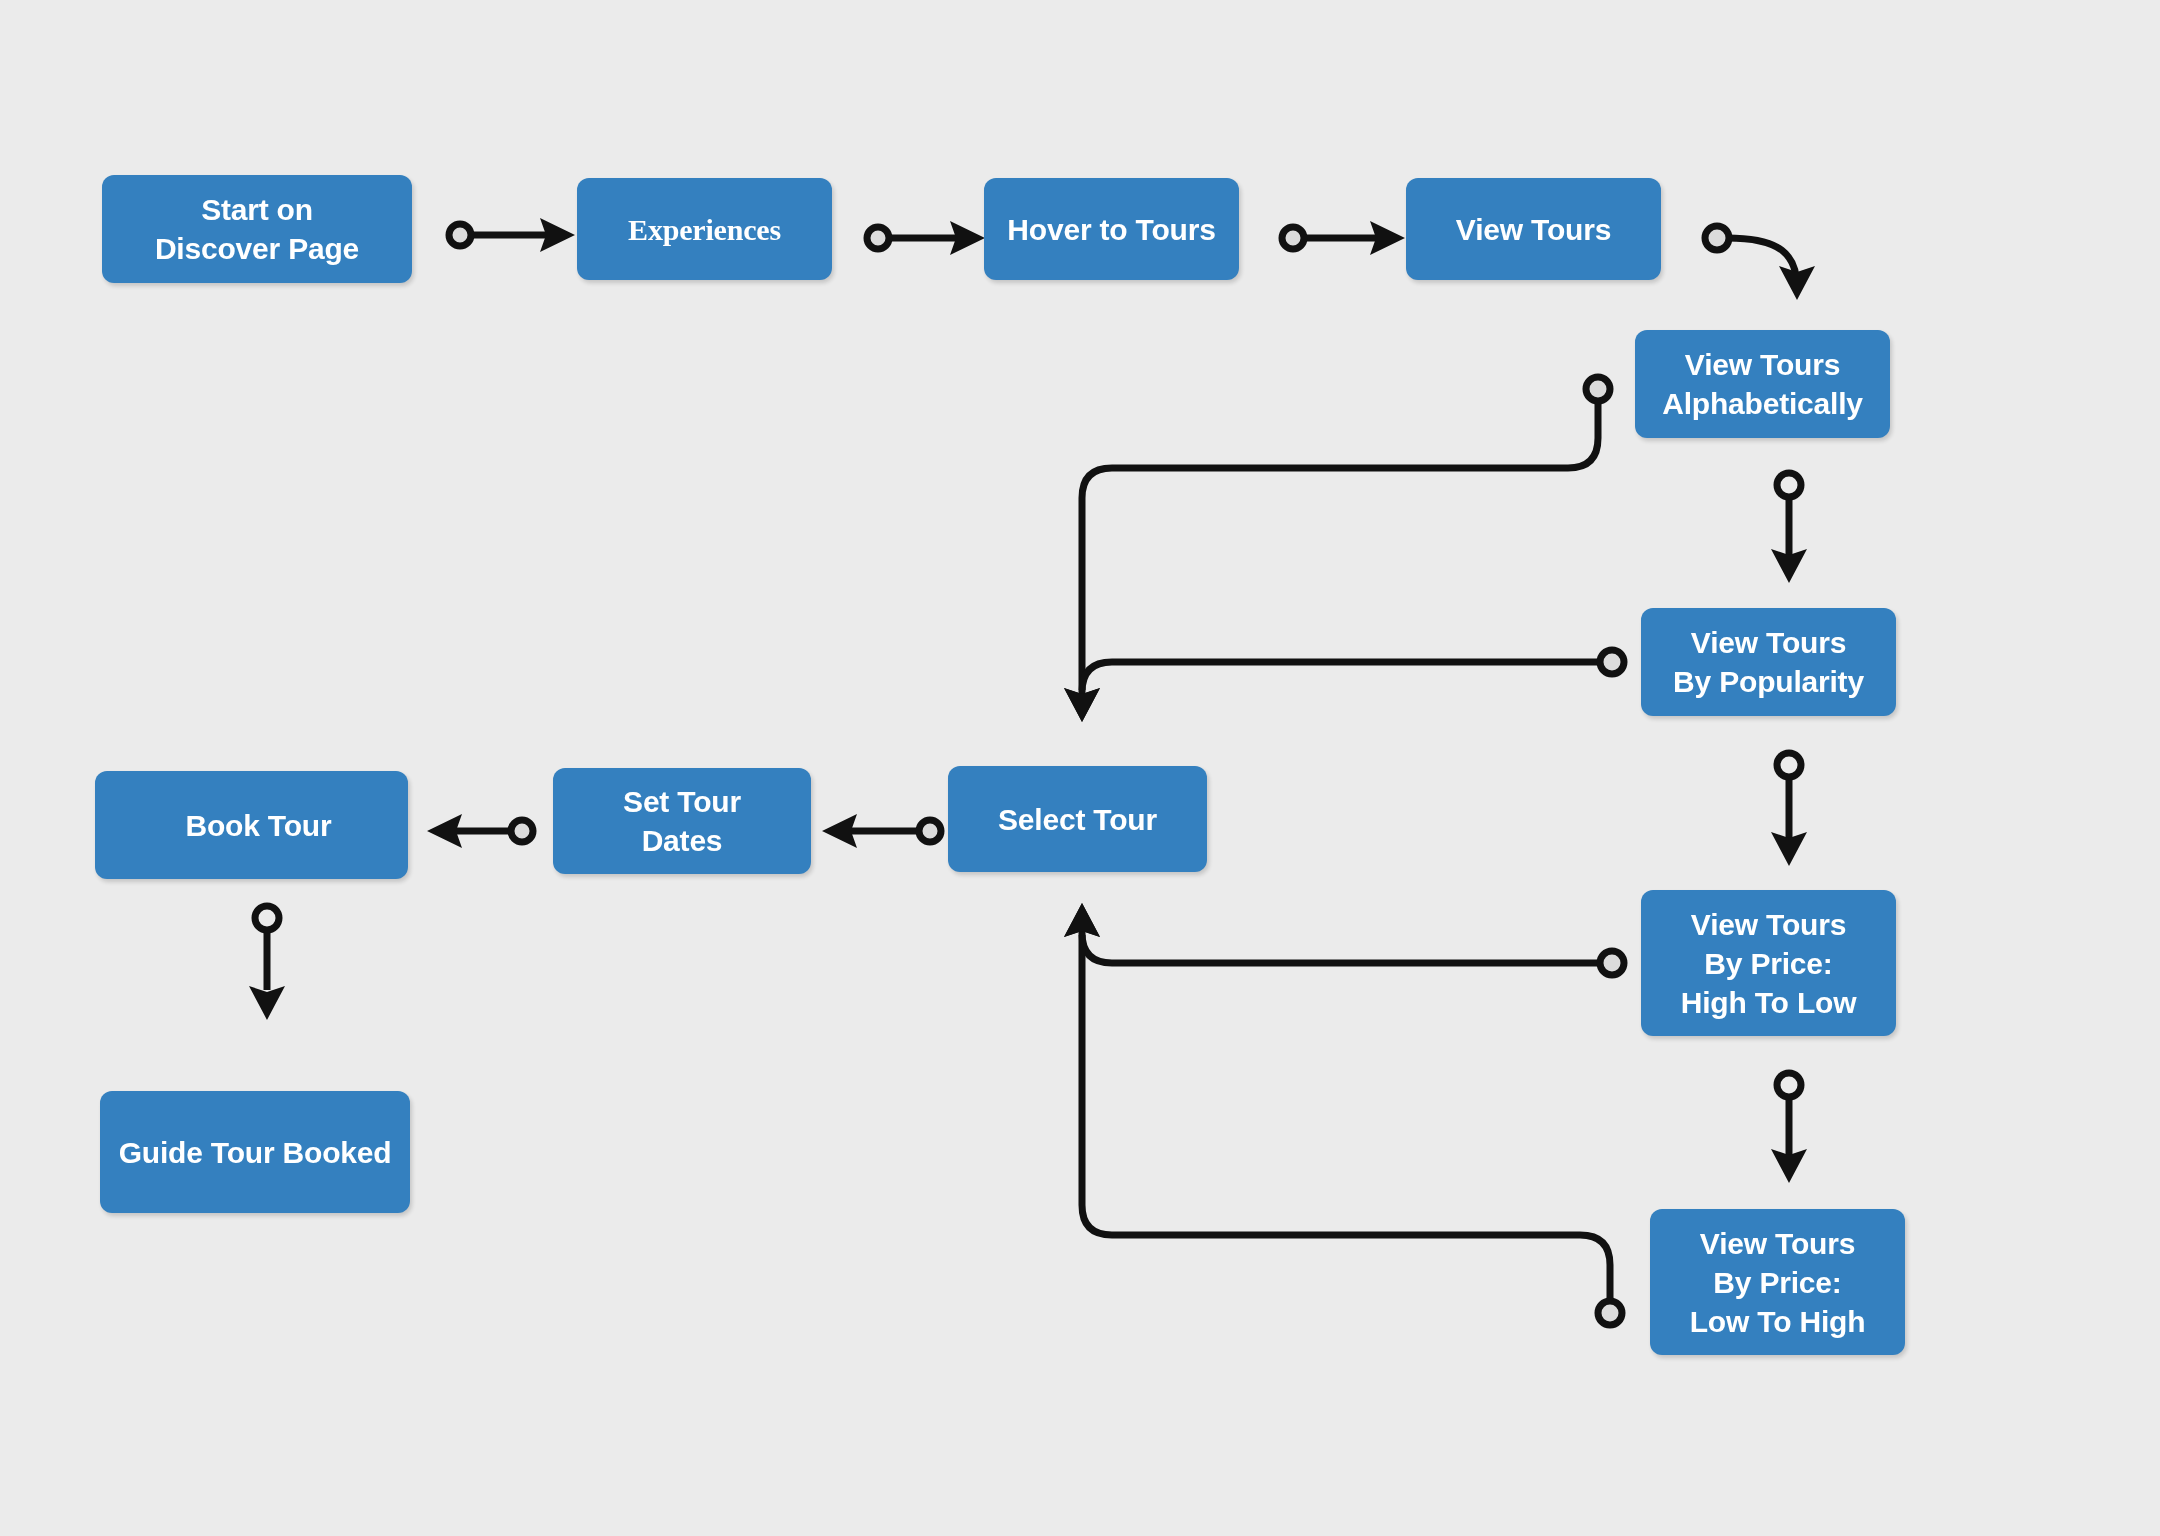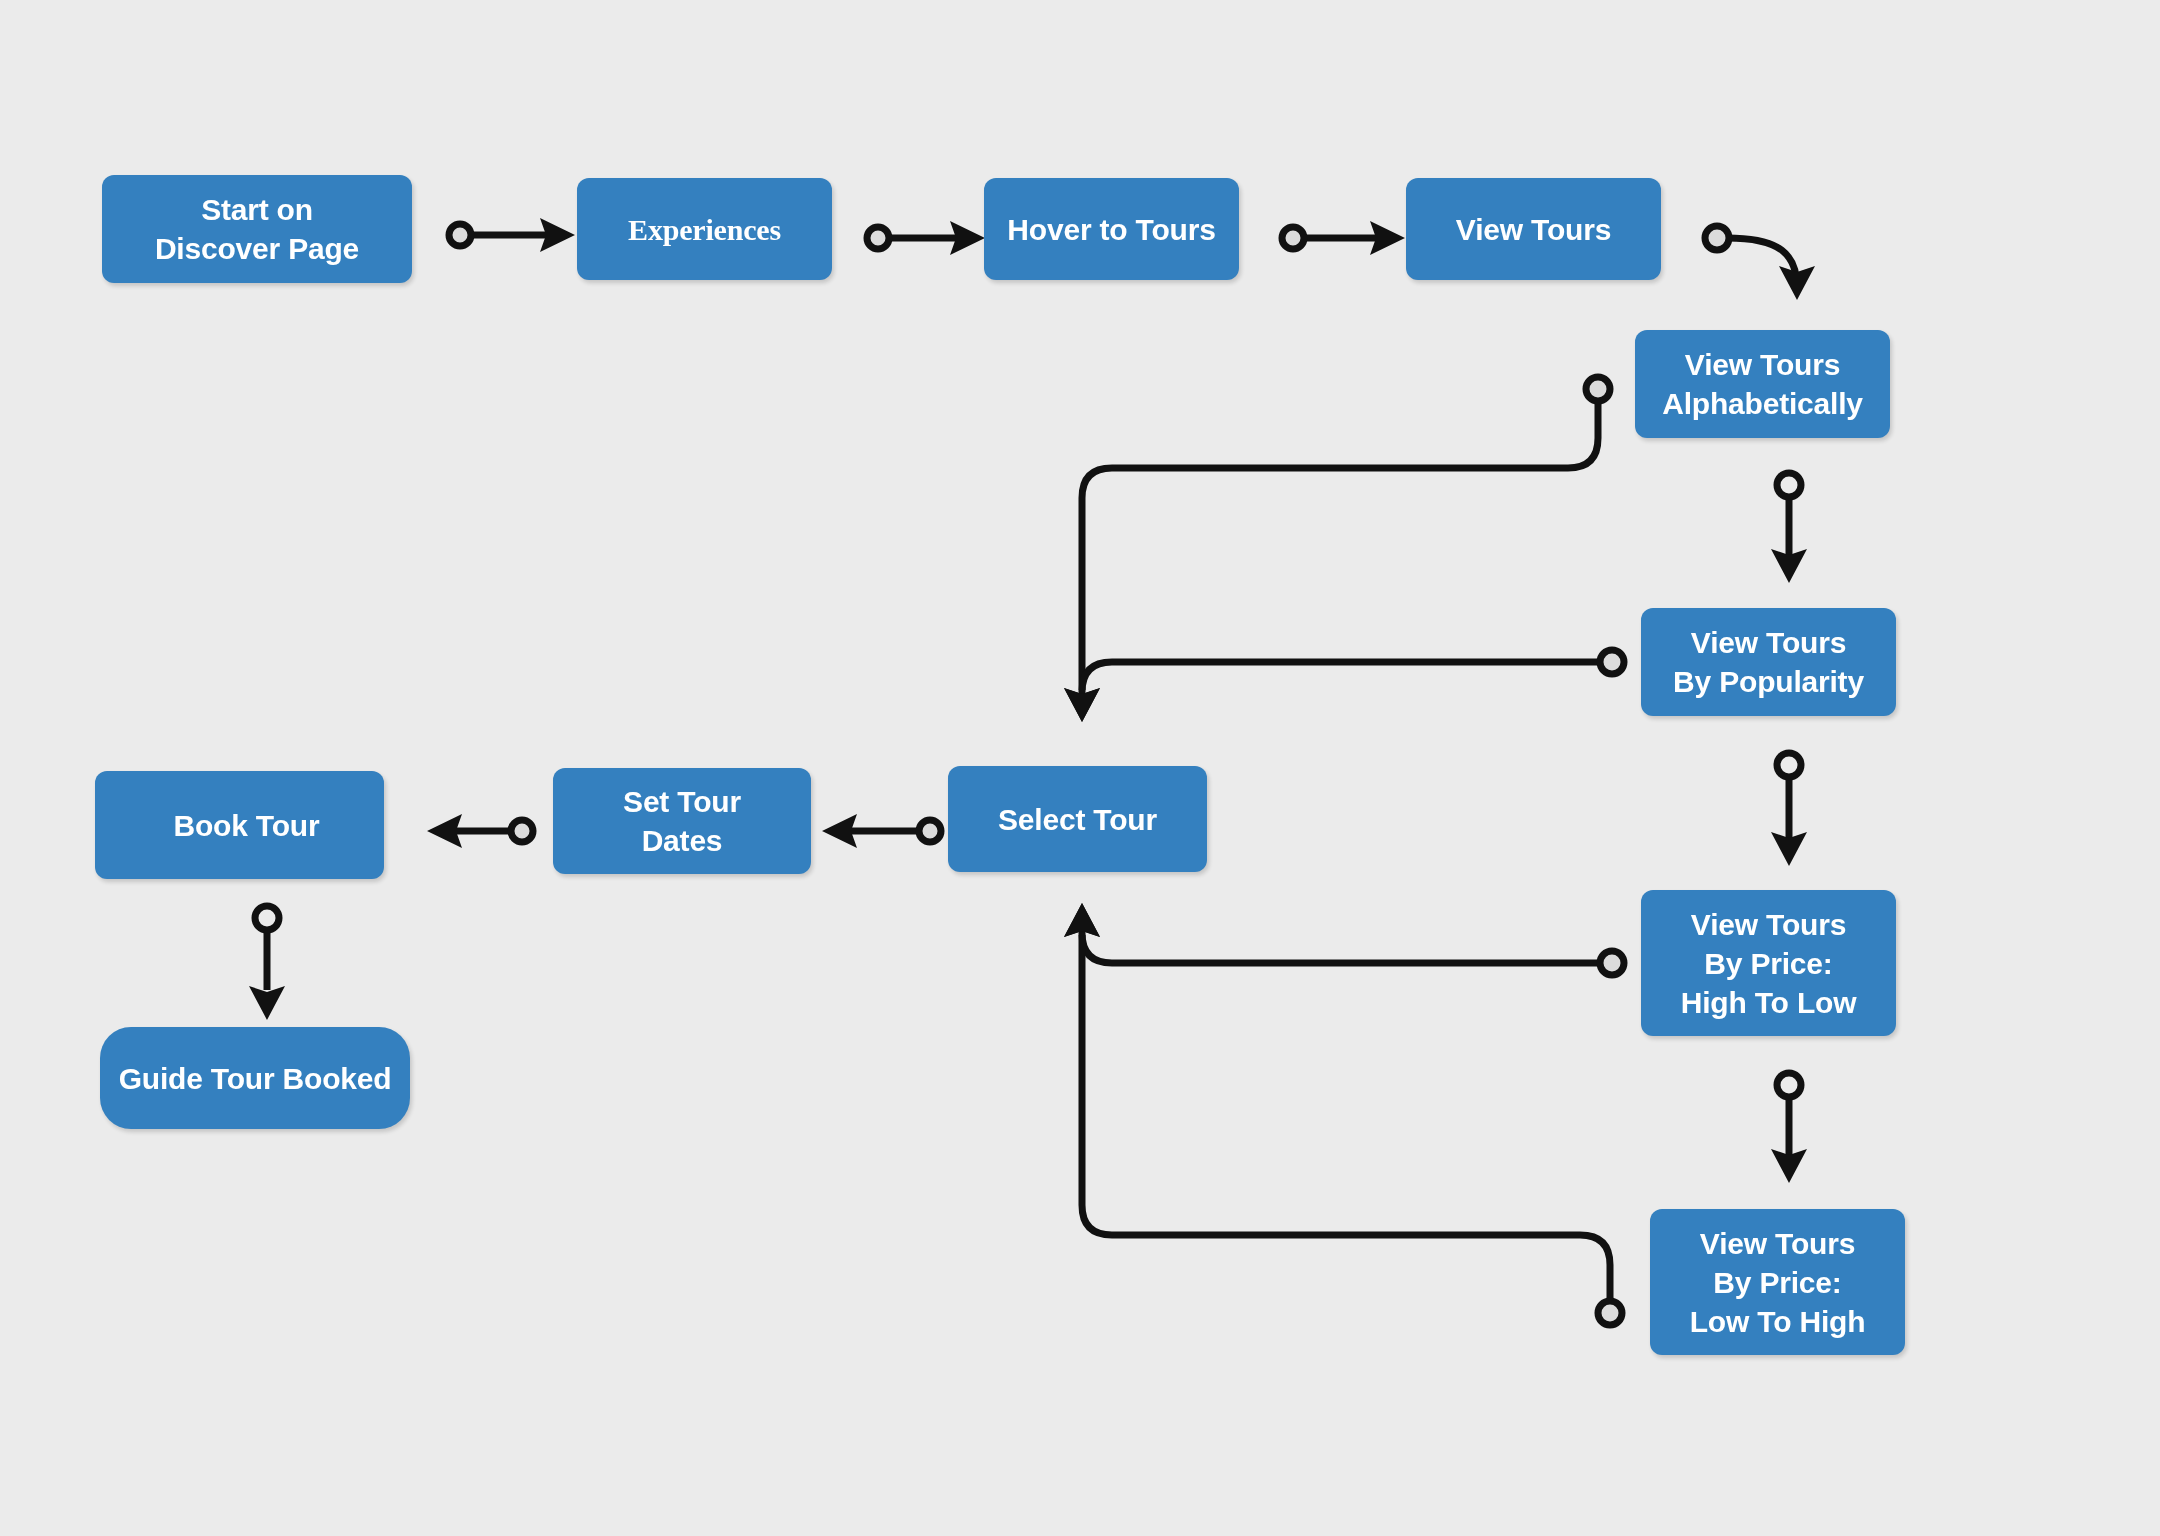--- a/index.html
+++ b/index.html
@@ -176,17 +176,17 @@
 
   <div class="node" style="left:1650px; top:1209px; width:255px; height:146px;">View Tours
 By Price:
 Low To High</div>
 
   <div class="node" style="left:948px; top:766px; width:259px; height:106px;text-align:right;">Select Tour</div>
 
   <div class="node" style="left:553px; top:768px; width:258px; height:106px;">Set Tour
 Dates</div>
 
-  <div class="node" style="left:95px; top:771px; width:289px; height:108px;padding-left:24px;">Book Tour</div>
+  <div class="node" style="left:95px; top:771px; width:313px; height:108px;padding-left:24px;">Book Tour</div>
 
-  <div class="node" style="left:100px; top:1027px; width:310px; height:102px;border-radius:31px;">Guide Tour Booked</div>
+  <div class="node" style="left:100px; top:1091px; width:310px; height:122px;">Guide Tour Booked</div>
 
 </div>
 
 </body></html>

